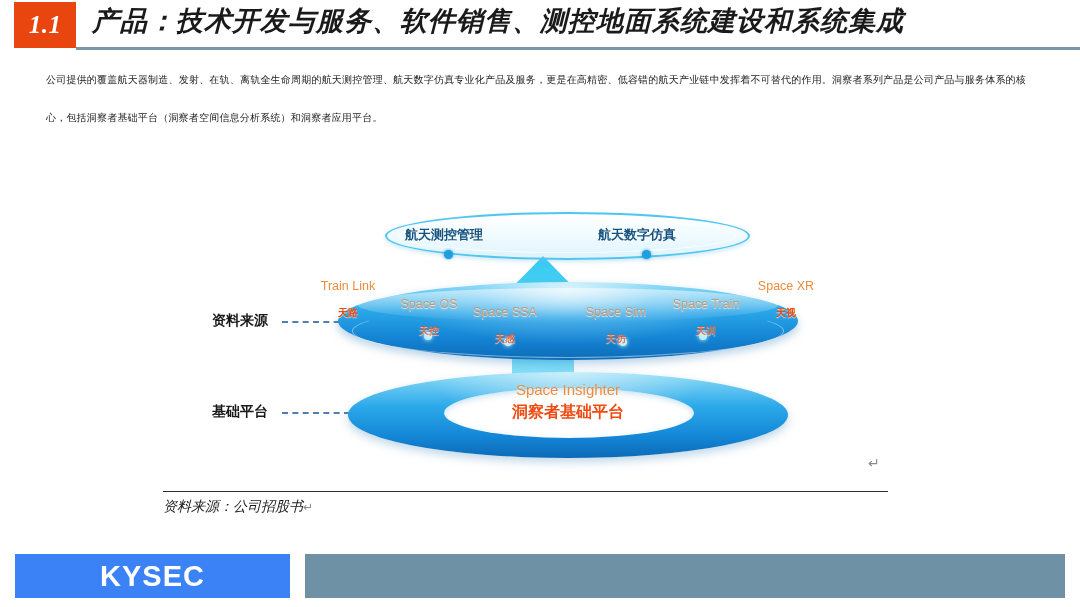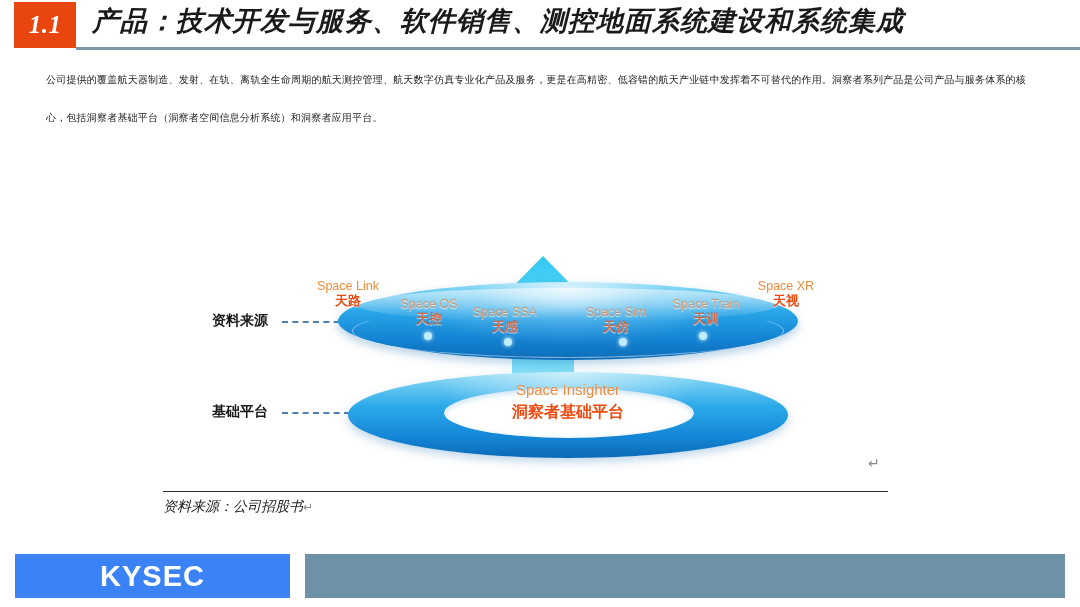--- a/index.html
+++ b/index.html
@@ -193,25 +193,25 @@
     display: block;
     font-family: "Liberation Sans", "DejaVu Sans", sans-serif;
     font-size: 12.5px;
     font-weight: normal;
     color: #ef8b3c;
     text-shadow: 0 1px 1px rgba(255,255,255,0.75);
   }
   .product .cn {
     display: block;
     font-family: "Liberation Sans", "DejaVu Sans", sans-serif;
-    font-size: 13px;
+    font-size: 10px;
     font-weight: bold;
     color: #ef4a10;
     text-shadow: 0 1px 1px rgba(255,255,255,0.7);
-    margin-top: 1px;
+    margin-top: 15px;
   }
   .product.faded .en { color: rgba(216,126,66,0.72); }
   .product.faded .cn { color: rgba(226,78,25,0.78); }
 
   
   #base-ring {
     position: absolute;
     left: 188px; top: 182px;
     width: 440px; height: 86px;
     border-radius: 50%;
@@ -329,32 +329,40 @@
     <defs>
       <linearGradient id="arrowGrad" x1="0" y1="1" x2="0" y2="0">
         <stop offset="0%" stop-color="#a8ecff" stop-opacity="0.35"></stop>
         <stop offset="35%" stop-color="#5fd7f7" stop-opacity="0.80"></stop>
         <stop offset="100%" stop-color="#28c6f2" stop-opacity="0.95"></stop>
       </linearGradient>
     </defs>
     <polygon points="65,4 122,62 96,62 96,175 34,175 34,62 8,62" fill="url(#arrowGrad)"></polygon>
   </svg>
 
+  <div id="top-ring-wrap">
+    <div id="top-ring"></div>
+    <div id="top-ring-inner"></div>
+    <div class="top-node" id="top-node-left"></div>
+    <div class="top-node" id="top-node-right"></div>
+    <div class="top-label" id="top-label-left">航天测控管理</div>
+    <div class="top-label" id="top-label-right">航天数字仿真</div>
+  </div>
 
   <div id="app-disc">
     <div id="app-disc-sheen"></div>
     <div id="app-disc-arc"></div>
     <div class="disc-node" style="left:86px;  top:50px;"></div>
     <div class="disc-node" style="left:166px; top:56px;"></div>
     <div class="disc-node" style="left:281px; top:56px;"></div>
     <div class="disc-node" style="left:361px; top:50px;"></div>
   </div>
 
   <div class="product" id="prod-0" style="left:140px; top:90px; width:96px;">
-    <span class="en">Space Link</span>
+    <span class="en">Train Link</span>
     <span class="cn">天路</span>
   </div>
 
   <div class="product faded" id="prod-1" style="left:222px; top:108px; width:94px;">
     <span class="en">Space OS</span>
     <span class="cn">天控</span>
   </div>
 
   <div class="product faded" id="prod-2" style="left:297px; top:116px; width:96px;">
     <span class="en">Space SSA</span>

